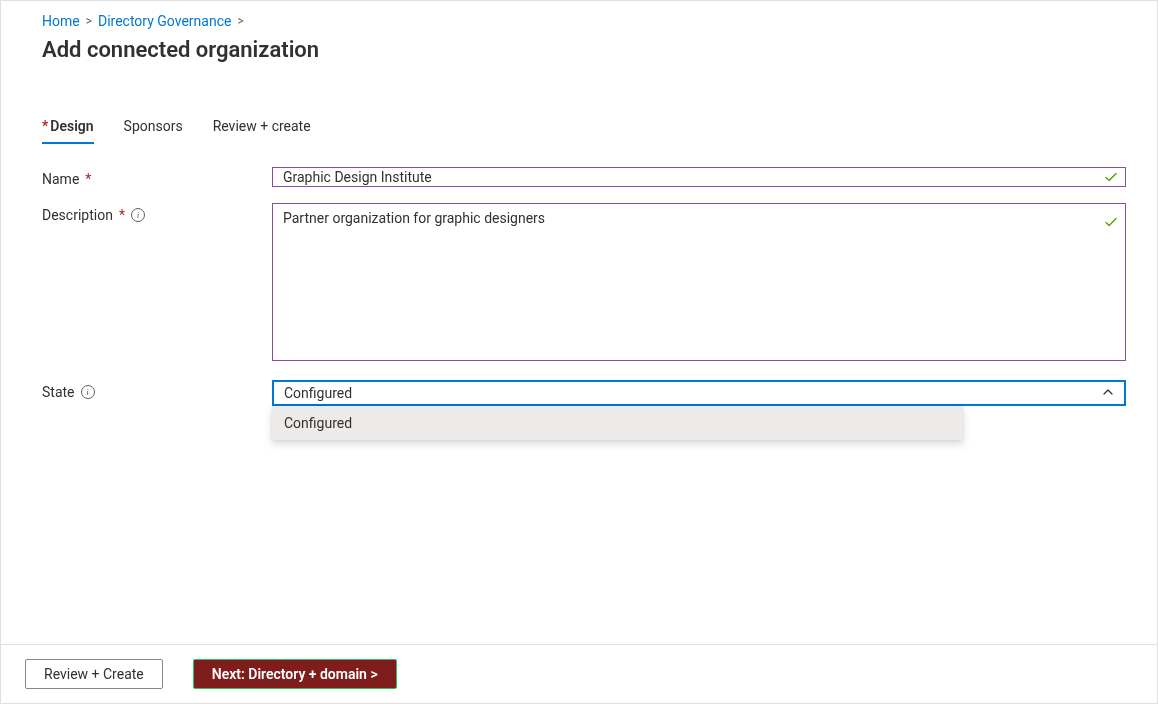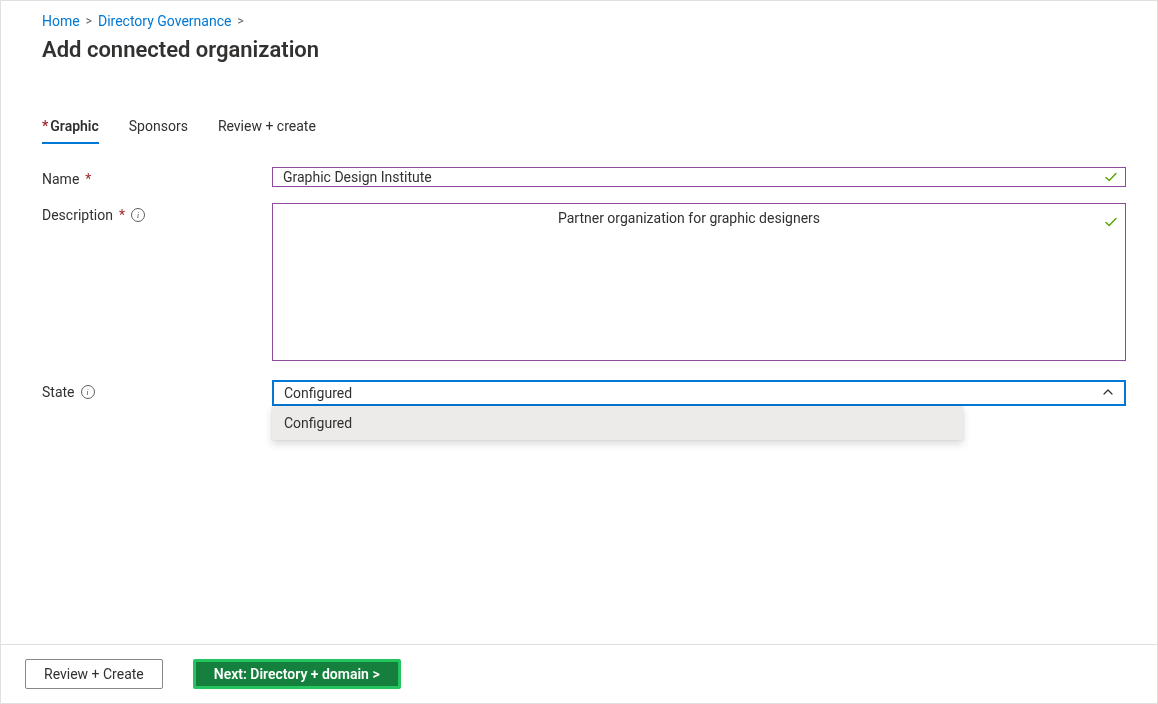--- a/index.html
+++ b/index.html
@@ -115,21 +115,20 @@
     .textarea-input {
       width: 100%;
       height: 158px;
       border: 1px solid #8d4b9e;
       padding: 6px 30px 6px 10px;
       font-family: inherit;
       font-size: 14px;
       color: #323130;
       outline: none;
       resize: none;
-      text-align: center;
     }
     .check-icon {
       position: absolute;
       right: 8px;
       top: 50%;
       transform: translateY(-50%);
       width: 14px;
       height: 14px;
       pointer-events: none;
     }
@@ -189,22 +188,22 @@
       font-size: 14px;
       cursor: pointer;
       border-radius: 2px;
     }
     .btn-secondary {
       background: #fff;
       border: 1px solid #8a8886;
       color: #323130;
     }
     .btn-primary {
-      background: #15803d;
-      border: 3px solid #22c55e;
+      background: #7f1d1d;
+      border: 1px solid #22c55e;
       color: #fff;
       font-weight: 600;
     }
   </style>
 </head>
 <body>
 
 <div class="page-frame">
 
   <div class="content-area">
@@ -213,21 +212,21 @@
       <a>Home</a>
       <span class="chev">&gt;</span>
       <a>Directory Governance</a>
       <span class="chev">&gt;</span>
     </nav>
 
     <h1 class="page-title">Add connected organization</h1>
 
     <div class="tabs">
       <div class="tab active">
-        <span class="req">*</span><span>Graphic</span>
+        <span class="req">*</span><span>Design</span>
       </div>
       <div class="tab">
         <span>Sponsors</span>
       </div>
       <div class="tab">
         <span>Review + create</span>
       </div>
     </div>
 
     <div class="form-row">

